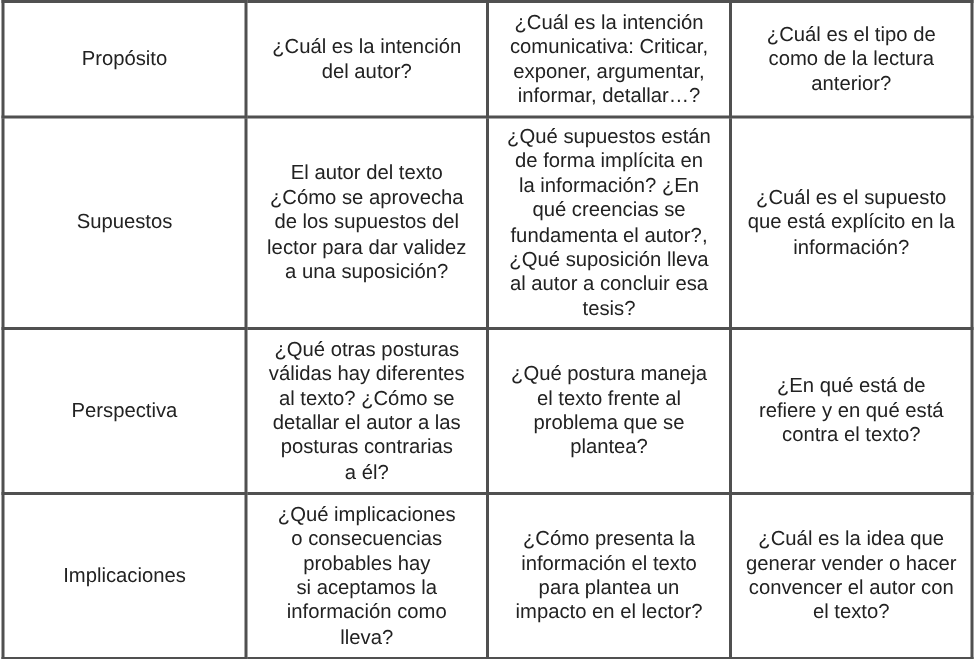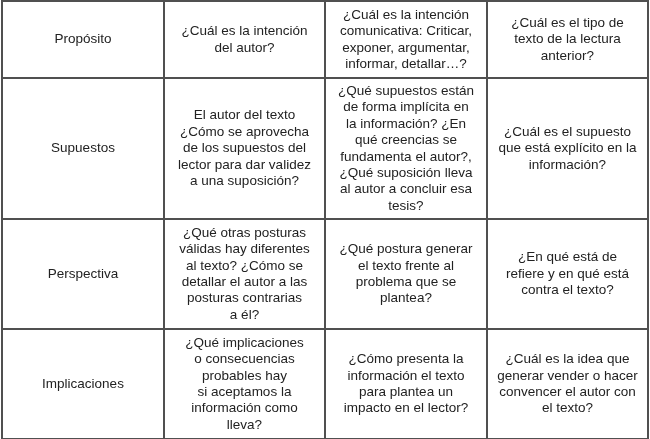--- a/index.html
+++ b/index.html
@@ -64,21 +64,21 @@
 del autor?</span>
       </td>
       <td>
         <span class="cell-text">¿Cuál es la intención
 comunicativa: Criticar,
 exponer, argumentar,
 informar, detallar…?</span>
       </td>
       <td>
         <span class="cell-text">¿Cuál es el tipo de
-texto de la lectura
+como de la lectura
 anterior?</span>
       </td>
     </tr>
     <tr class="r2">
       <td class="label">
         <span class="cell-text">Supuestos</span>
       </td>
       <td>
         <span class="cell-text">El autor del texto
 ¿Cómo se aprovecha
@@ -108,21 +108,21 @@
       </td>
       <td>
         <span class="cell-text">¿Qué otras posturas
 válidas hay diferentes
 al texto? ¿Cómo se
 detallar el autor a las
 posturas contrarias
 a él?</span>
       </td>
       <td>
-        <span class="cell-text">¿Qué postura generar
+        <span class="cell-text">¿Qué postura maneja
 el texto frente al
 problema que se
 plantea?</span>
       </td>
       <td>
         <span class="cell-text">¿En qué está de
 refiere y en qué está
 contra el texto?</span>
       </td>
     </tr>

